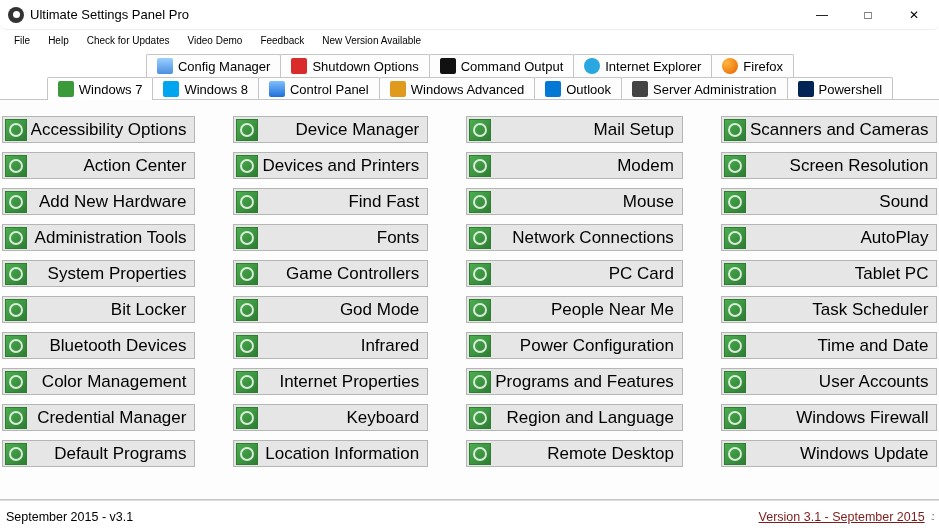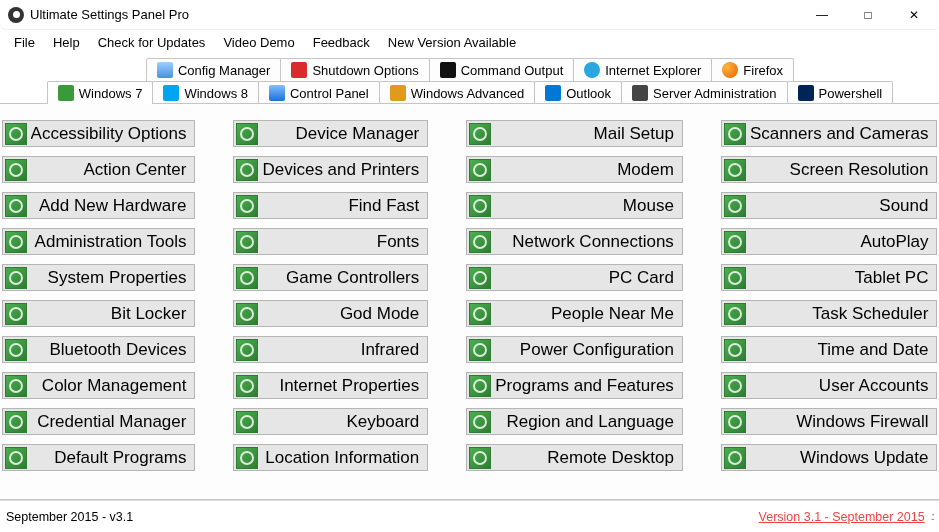--- a/index.html
+++ b/index.html
@@ -42,21 +42,21 @@
       font-family: "Segoe UI Symbol", sans-serif;
       font-size: 12px;
       cursor: default;
     }
 
     
     .menubar {
       display: flex;
       gap: 18px;
       padding: 5px 14px 6px 14px;
-      font-size: 13px;
+      font-size: 10px;
     }
     .menubar span { cursor: default; }
 
     
     .tabs-wrap { padding: 2px 10px 0 10px; flex: 1; display:flex; flex-direction:column;align-items:center;}
     .tabs-row {
       display: flex;
     }
     .tab {
       display: flex;
@@ -137,21 +137,21 @@
     .statusbar {
       border-top: 1px solid #ddd;
       height: 32px;
       display: flex;
       align-items: center;
       padding: 0 6px 0 6px;
       font-size: 12.5px;
     }
     .statusbar .version-link {
       margin-left: auto;
-      color: #ef4444;
+      color: #7f1d1d;
       text-decoration: underline;
       cursor: pointer;
     }
     .grip { margin-left:6px; color:#888; font-size:10px; letter-spacing:-2px;}
   </style>
 </head>
 <body>
 
 <div class="titlebar">
   <span class="app-icon"></span>

